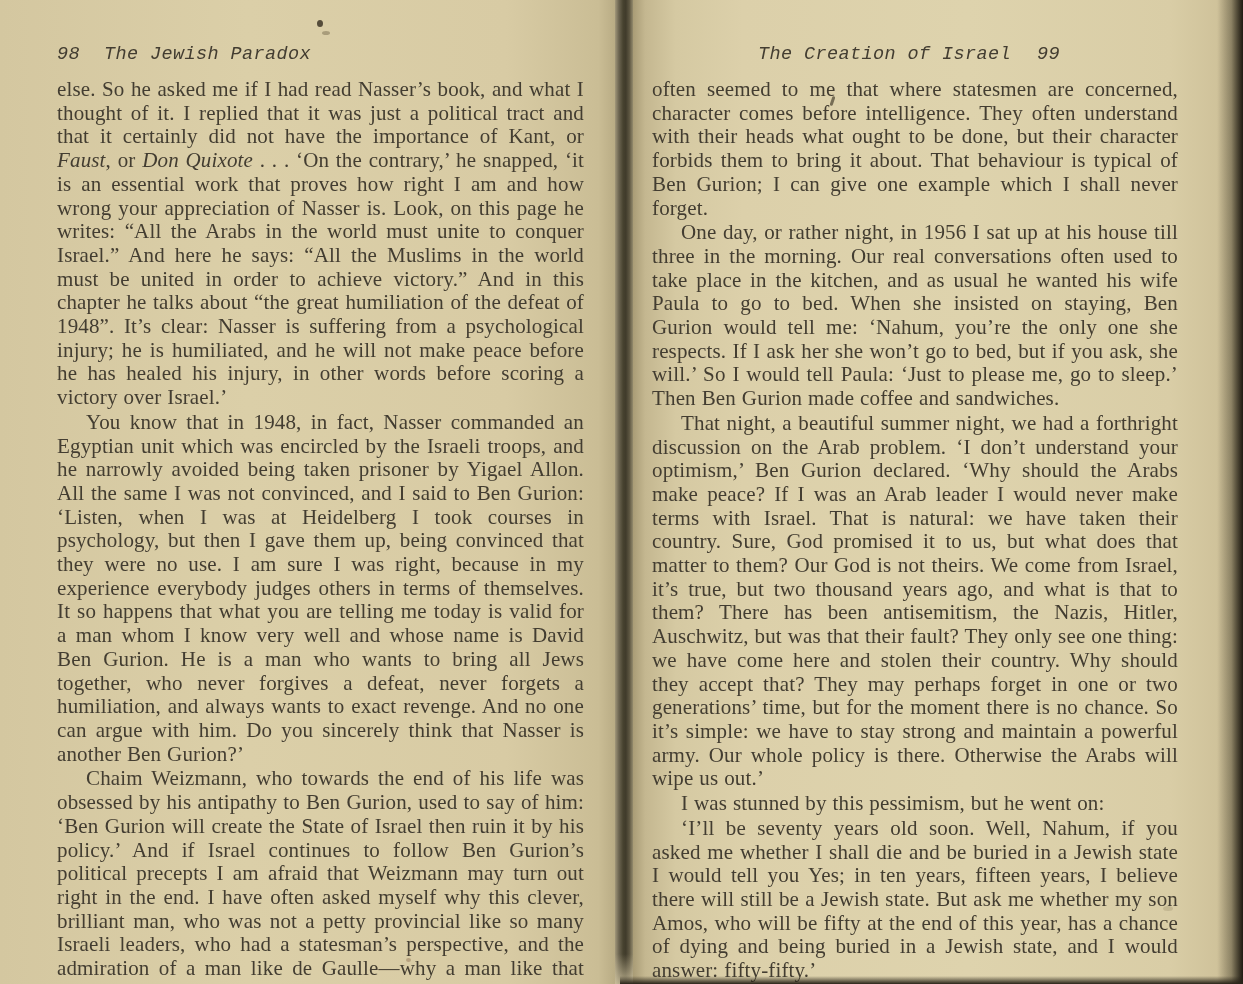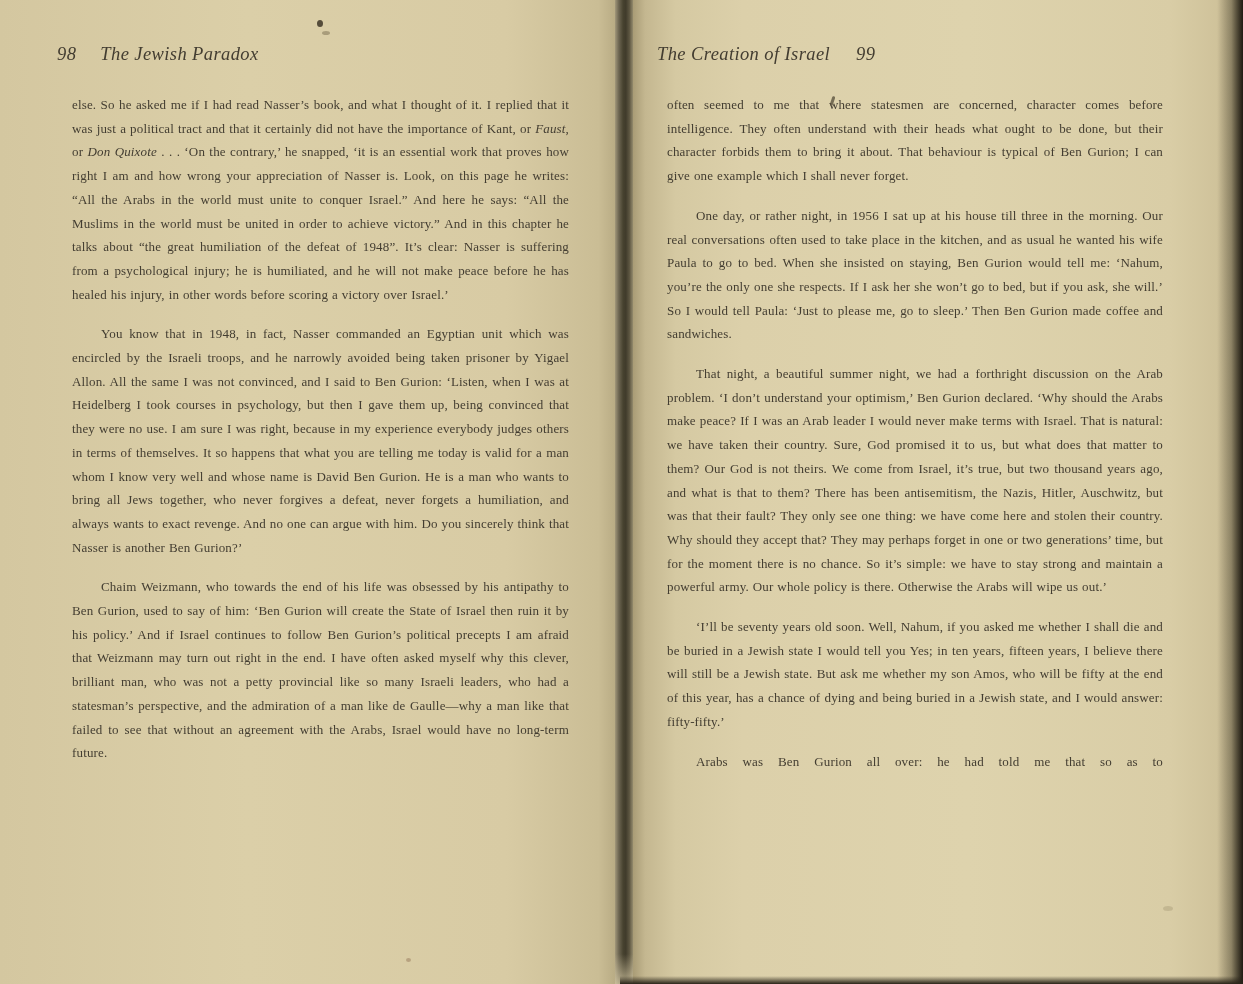--- a/index.html
+++ b/index.html
@@ -65,43 +65,44 @@
     background: linear-gradient(180deg, rgba(40,35,24,0) 0%, rgba(40,35,24,0.55) 55%, #2a2519 100%);
   }
   
   .running-head {
     position: absolute;
     top: 44px;
     font-style: italic;
     font-size: 18.5px;
     letter-spacing: 0.4px;
     white-space: nowrap;
+    font-family: Liberation Mono, monospace;
   }
   .running-head .folio {
     font-style: italic;
   }
   .head-left { left: 57px; }
   .head-left .folio { margin-right: 24px; }
   .head-right {
-    left: 24px;
+    left: 12px;
     width: 528px;
-    text-align: left;
+    text-align: center;
   }
   .head-right .folio { margin-left: 26px; }
   
   .textcol {
     position: absolute;
     top: 77px;
   }
   .textcol-left  { left: 56px; width: 529px; }
   .textcol-right { left: 18px;  width: 528px; }
   .para {
-    margin: 16px;
+    margin: 1px;
     text-align: justify;
-    font-size: 13px;
+    font-size: 21px;
     line-height: 23.7px;
     letter-spacing: 0.15px;
     word-spacing: 0.5px;
   }
   .para.indent { text-indent: 29px; font-family: Liberation Serif, serif; }
   .para.cont   { text-align-last: justify; }
   .it { font-style: italic; }
   
   .speck {
     position: absolute;
@@ -136,20 +137,21 @@
   <div class="gutter-fade"></div>
 
   <div class="page page-right">
     <div class="running-head head-right">
       <span>The Creation of Israel</span><span class="folio">99</span>
     </div>
     <div class="textcol textcol-right">
         <p class="para"><span>often seemed to me that where statesmen are concerned, character comes before intelligence. They often understand with their heads what ought to be done, but their character forbids them to bring it about. That behaviour is typical of Ben Gurion; I can give one example which I shall never forget.</span></p>
         <p class="para indent"><span>One day, or rather night, in 1956 I sat up at his house till three in the morning. Our real conversations often used to take place in the kitchen, and as usual he wanted his wife Paula to go to bed. When she insisted on staying, Ben Gurion would tell me: ‘Nahum, you’re the only one she respects. If I ask her she won’t go to bed, but if you ask, she will.’ So I would tell Paula: ‘Just to please me, go to sleep.’ Then Ben Gurion made coffee and sandwiches.</span></p>
         <p class="para indent"><span>That night, a beautiful summer night, we had a forthright discussion on the Arab problem. ‘I don’t understand your optimism,’ Ben Gurion declared. ‘Why should the Arabs make peace? If I was an Arab leader I would never make terms with Israel. That is natural: we have taken their country. Sure, God promised it to us, but what does that matter to them? Our God is not theirs. We come from Israel, it’s true, but two thousand years ago, and what is that to them? There has been antisemitism, the Nazis, Hitler, Auschwitz, but was that their fault? They only see one thing: we have come here and stolen their country. Why should they accept that? They may perhaps forget in one or two generations’ time, but for the moment there is no chance. So it’s simple: we have to stay strong and maintain a powerful army. Our whole policy is there. Otherwise the Arabs will wipe us out.’</span></p>
+        <p class="para indent"><span>I was stunned by this pessimism, but he went on:</span></p>
         <p class="para indent"><span>‘I’ll be seventy years old soon. Well, Nahum, if you asked me whether I shall die and be buried in a Jewish state I would tell you Yes; in ten years, fifteen years, I believe there will still be a Jewish state. But ask me whether my son Amos, who will be fifty at the end of this year, has a chance of dying and being buried in a Jewish state, and I would answer: fifty-fifty.’</span></p>
         <p class="para indent cont"><span>Arabs was Ben Gurion all over: he had told me that so as to</span></p>
       </div>
   </div>
 
   <div class="edge-right"></div>
   <div class="edge-bottom"></div>
 
   <div class="speck speck-a"></div>
   <div class="speck speck-a2"></div>

